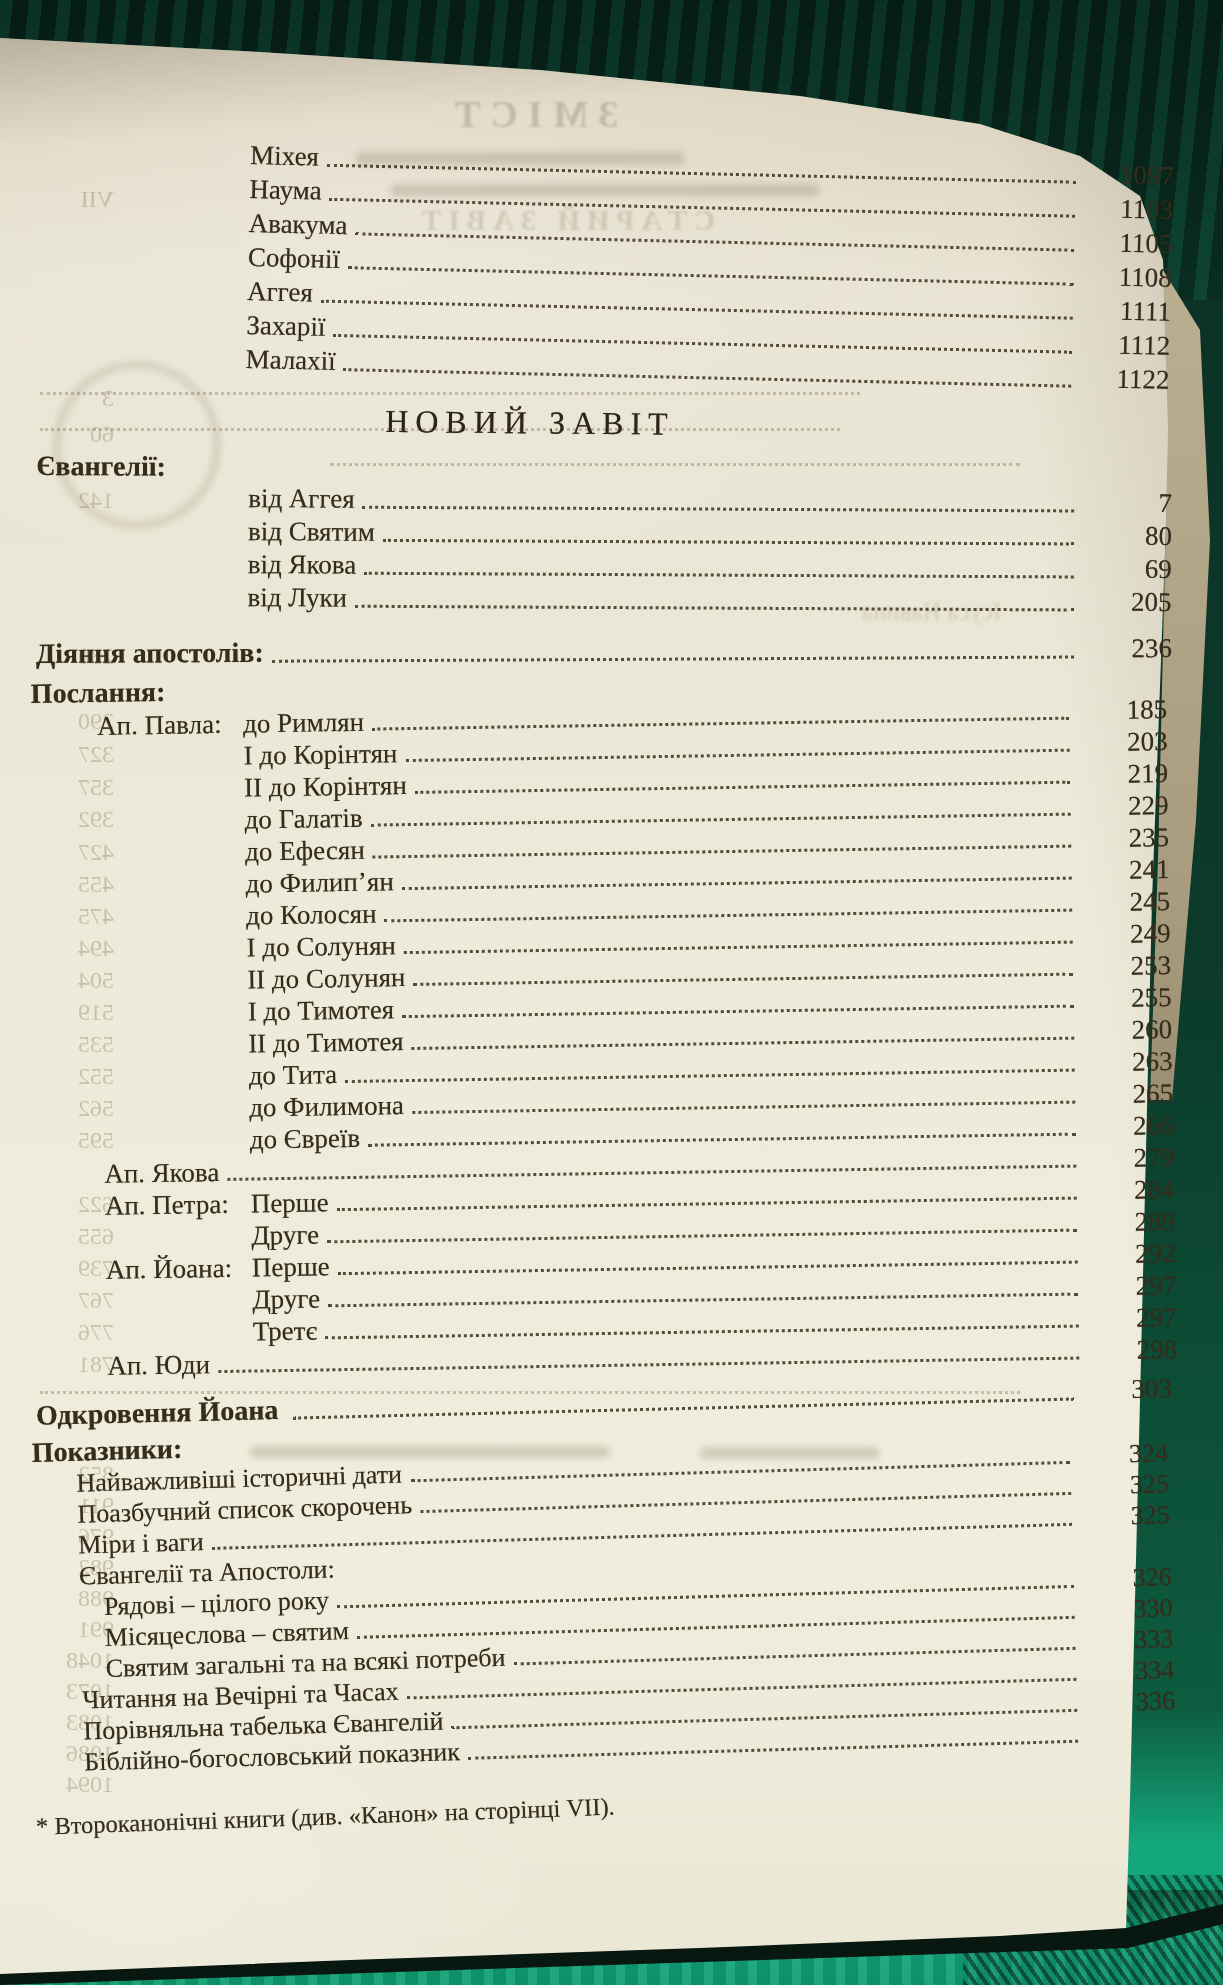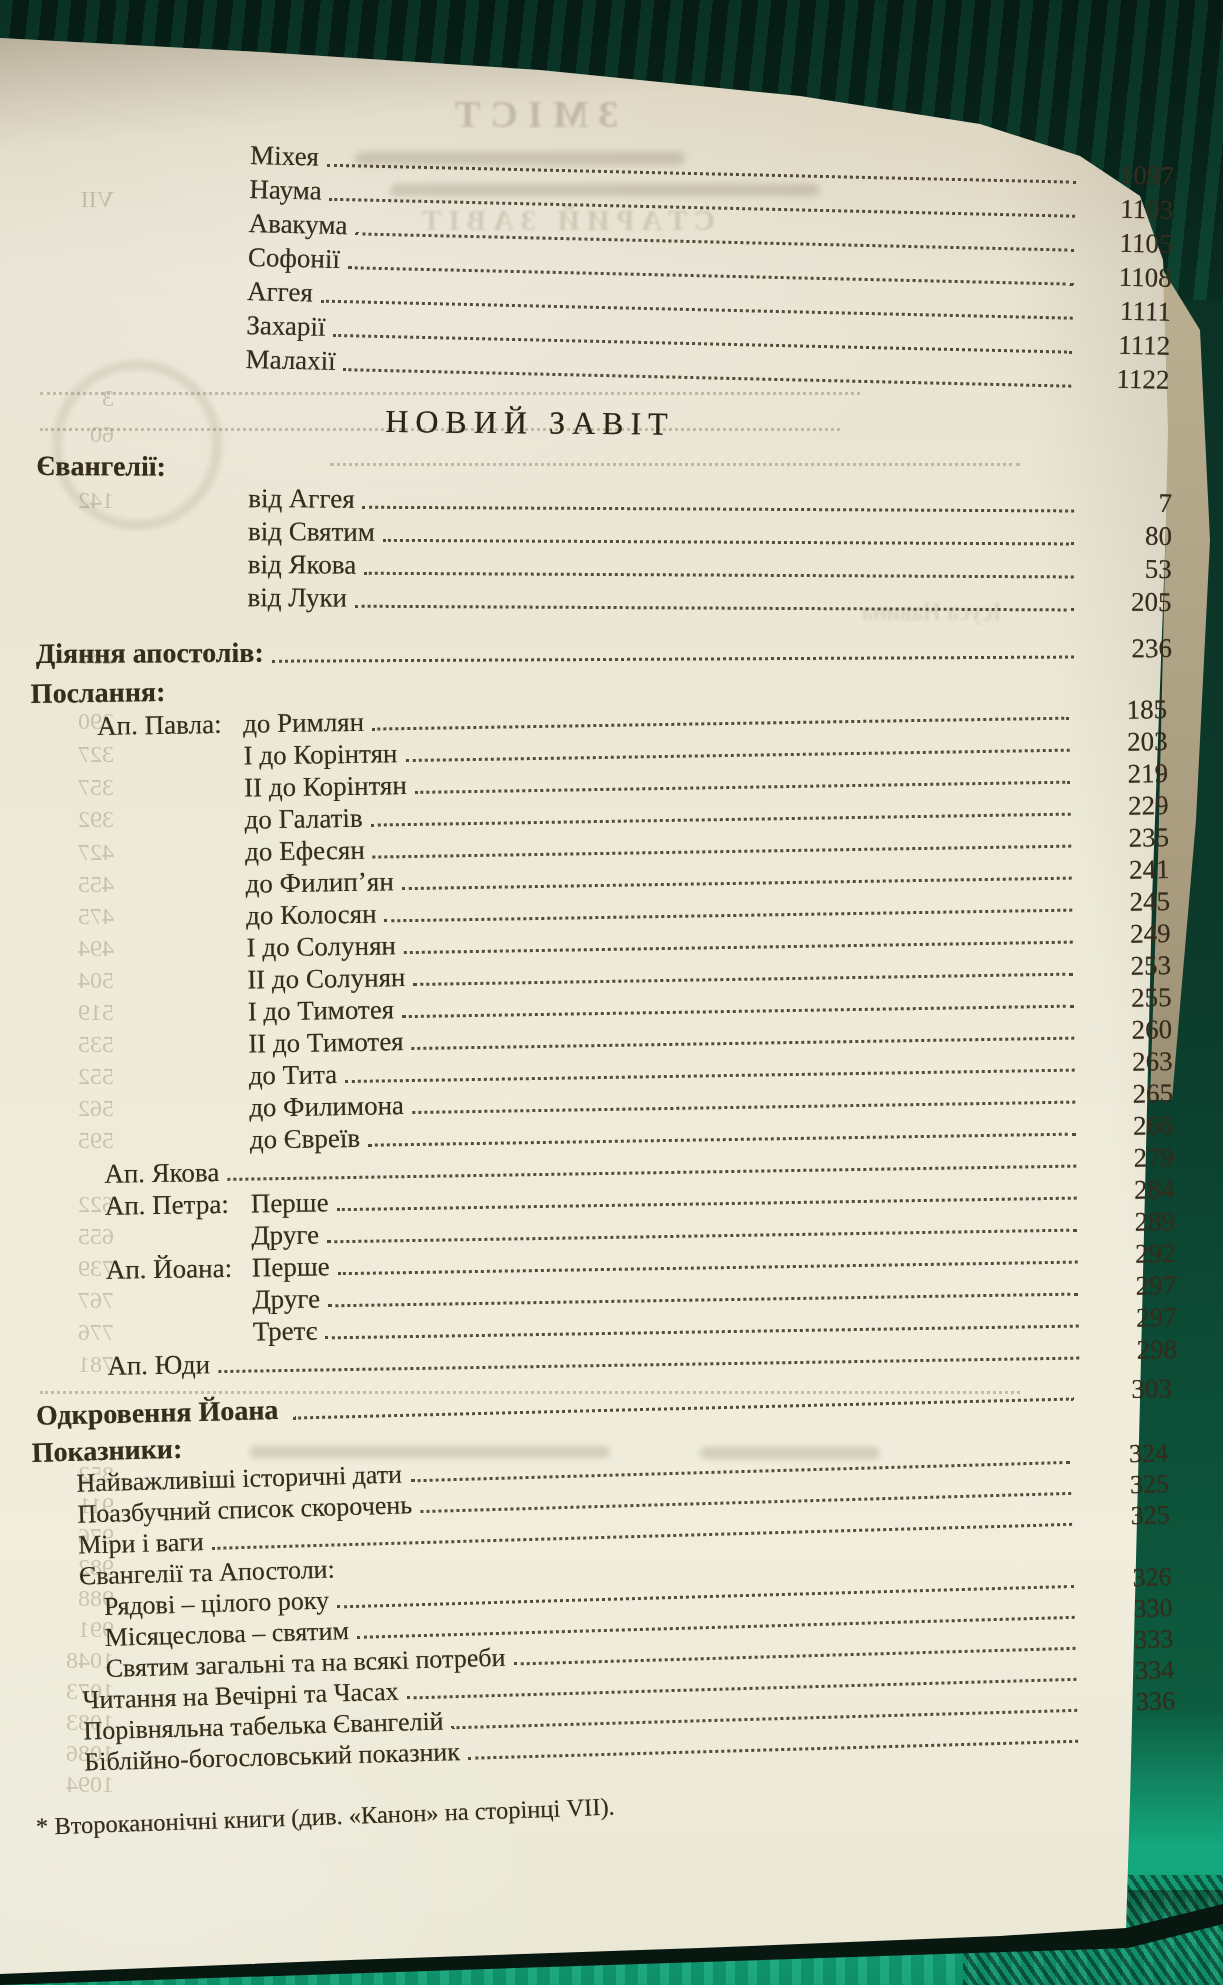--- a/index.html
+++ b/index.html
@@ -181,21 +181,21 @@
           <span class="pg">7</span>
         </div>
         <div class="row i2">
           <span class="lbl">від Святим</span>
           <span class="dots"></span>
           <span class="pg">80</span>
         </div>
         <div class="row i2">
           <span class="lbl">від Якова</span>
           <span class="dots"></span>
-          <span class="pg">53</span>
+          <span class="pg">69</span>
         </div>
         <div class="row i2">
           <span class="lbl">від Луки</span>
           <span class="dots"></span>
           <span class="pg">205</span>
         </div>
       </section>
     <section id="sec-acts">
         <div class="row i0 b">
           <span class="lbl">Діяння апостолів:</span>

